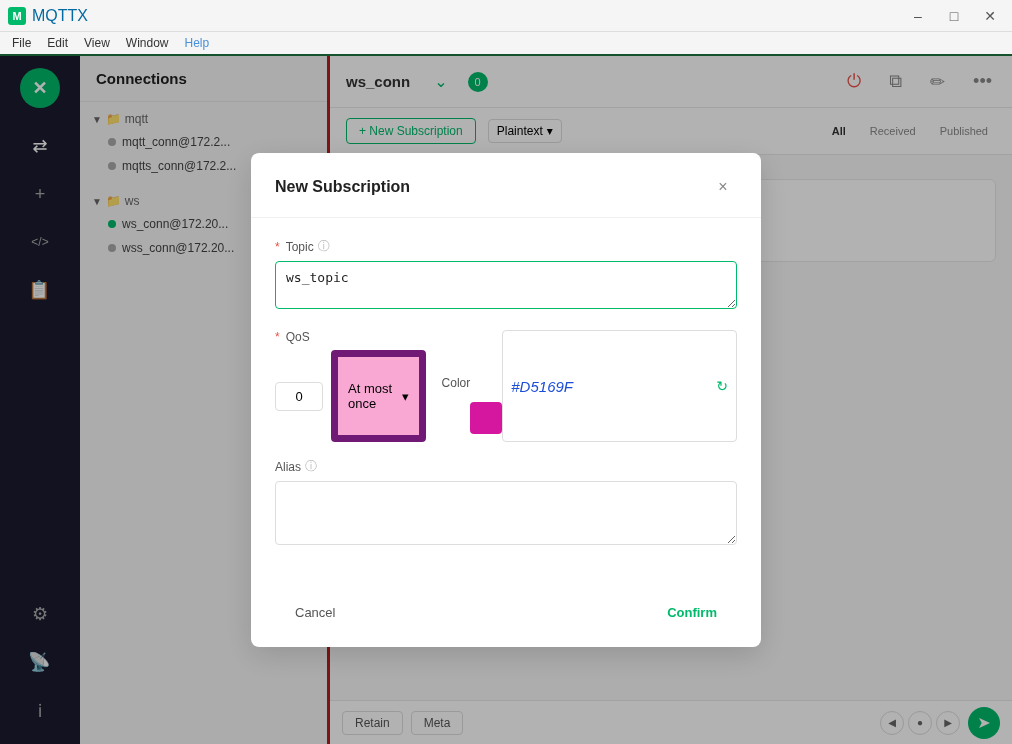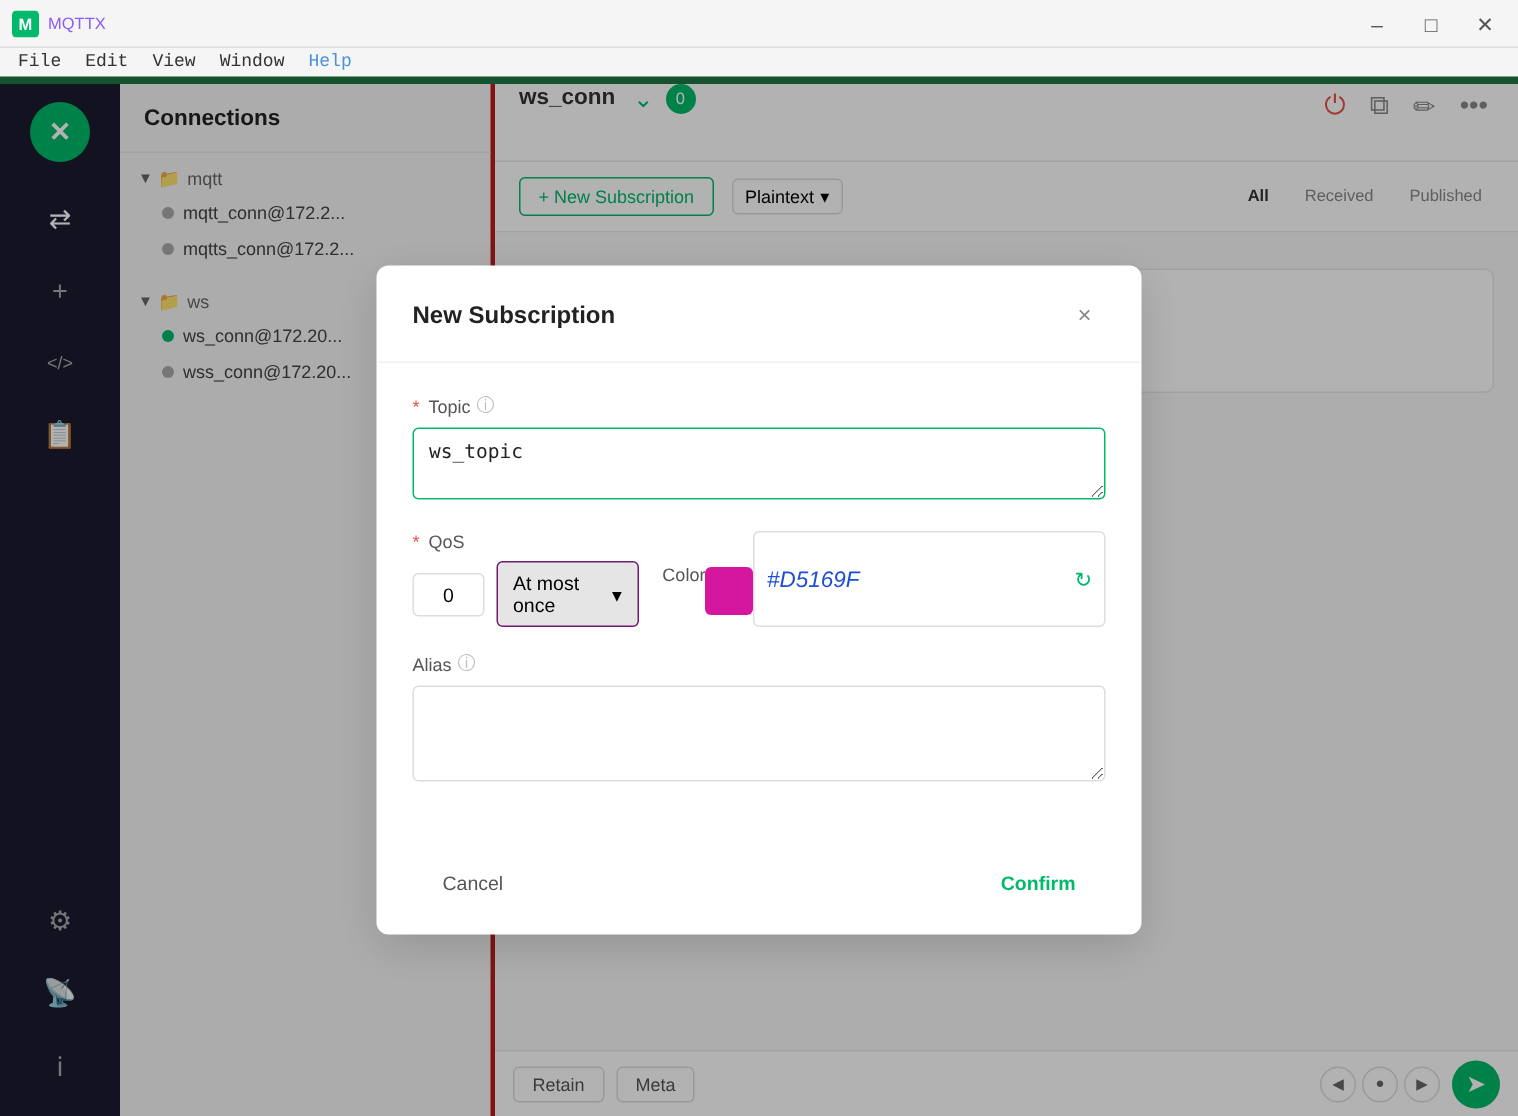--- a/index.html
+++ b/index.html
@@ -9,37 +9,36 @@
     .title-bar {
       background: #f5f5f5;
       height: 32px;
       display: flex;
       align-items: center;
       border-bottom: 1px solid #ddd;
       padding: 0 8px;
       user-select: none;
     }
     .title-bar-icon { width: 18px; height: 18px; margin-right: 6px; }
-    .title-bar-title { font-size: 11px; color: #8b5cf6; flex: 1; }
+    .title-bar-title { font-size: 16px; color: #0369a1; flex: 1; }
     .title-bar-controls { display: flex; gap: 8px; }
     .title-bar-btn {
       width: 28px; height: 28px;
       display: flex; align-items: center; justify-content: center;
       font-size: 14px; color: #555; cursor: pointer; border-radius: 3px;
     }
 
     
     .menu-bar {
       background: #f5f5f5;
       height: 24px;
       display: flex;
-      align-items: flex-start;
-      border-bottom: 5px solid #14532d;
+      align-items: center;
+      border-bottom: 2px solid #14532d;
       padding: 0 4px;
-      font-family: Liberation Mono, monospace;
     }
     .menu-item {
       padding: 2px 8px;
       font-size: 12px;
       color: #333;
       cursor: pointer;
       border-radius: 3px;
     }
     .menu-item.help { color: #4a90d9; }
 
@@ -113,24 +112,24 @@
       background: #f0f0f0;
       display: flex;
       flex-direction: column;
     }
 
     
     .top-bar {
       background: white;
       height: 52px;
       display: flex;
-      align-items: flex-start;
+      align-items: center;
       padding: 0 16px;
       border-bottom: 1px solid #e8e8e8;
-      gap: 8px;
+      gap: 20px;
     }
     .conn-name { font-size: 15px; font-weight: 600; color: #333; margin-right: 4px; }
     .conn-arrow { color: #00b96b; font-size: 16px; }
     .conn-count-badge {
       background: #00b96b;
       color: white; font-size: 11px;
       border-radius: 50%; width: 20px; height: 20px;
       display: flex; align-items: center; justify-content: center;
     }
     .top-bar-spacer { flex: 1; }
@@ -279,25 +278,25 @@
     .qos-num {
       width: 48px;
       border: 1px solid #ddd;
       border-radius: 4px;
       padding: 6px 8px;
       font-size: 13px;
       text-align: center;
     }
     .qos-select {
       flex: 1;
-      border: 1px solid #701a75;
-      border-radius: 4px;
-      padding: 6px 10px;
+      border: 7px solid #701a75;
+      border-radius: 4px;
+      padding: 24px 10px;
       font-size: 13px;
-      background: #e5e5e5;
+      background: #f9a8d4;
       display: flex; align-items: center; justify-content: space-between;
       cursor: pointer;
     }
     .color-section {
       display: flex;
     }
     .color-preview {
       width: 32px; height: 32px;
       border-radius: 4px;
       background: #D5169F;

